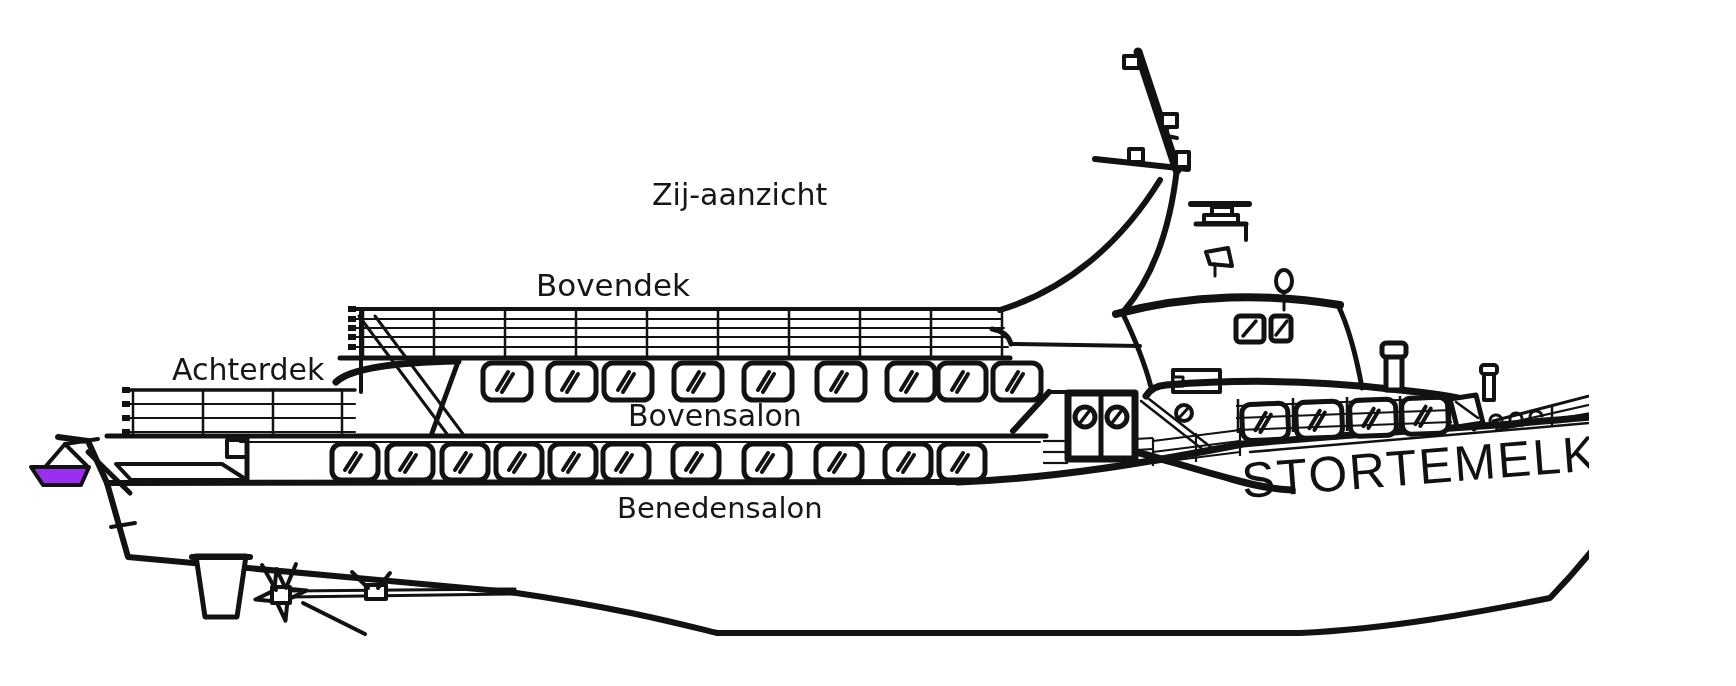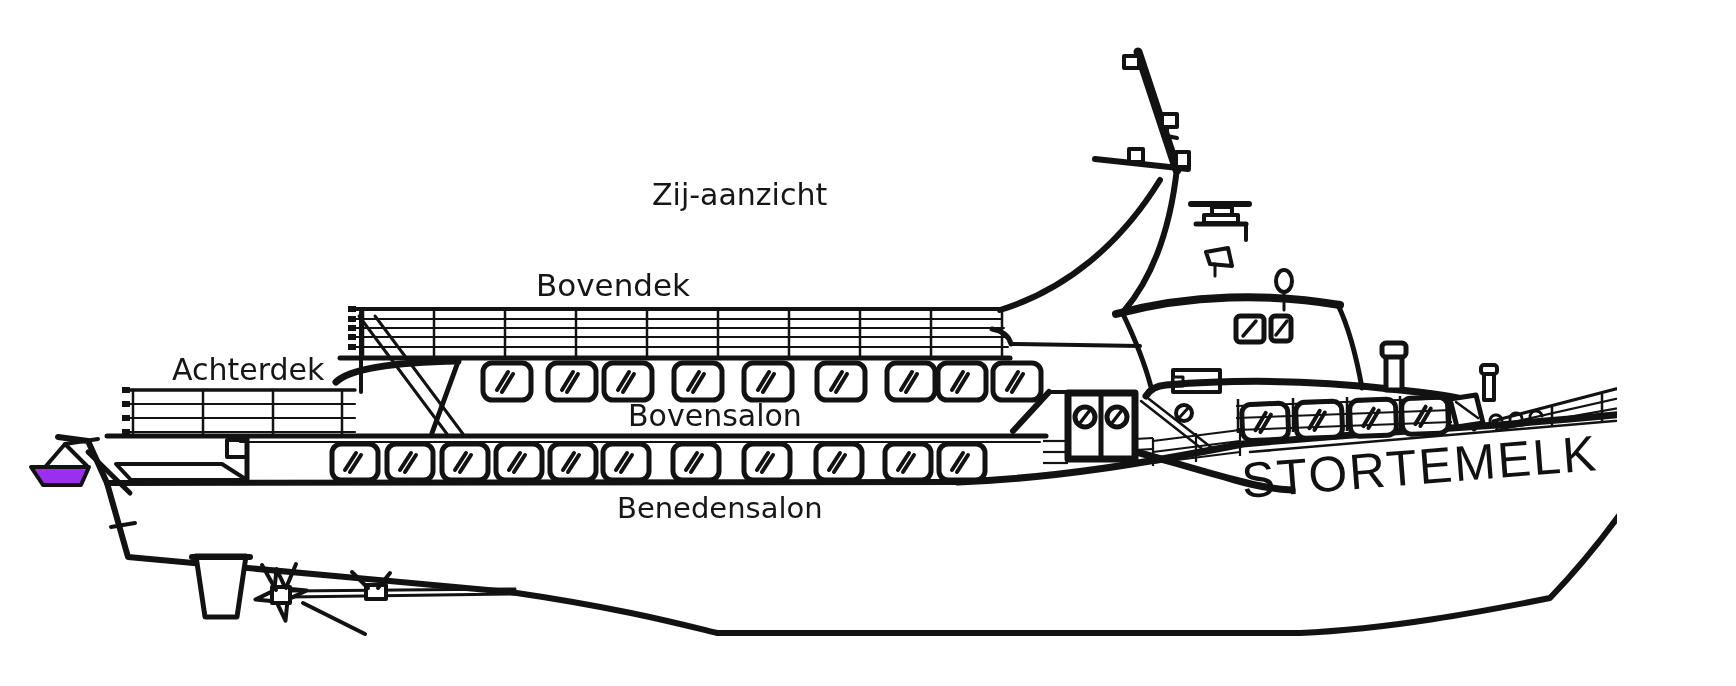--- a/index.html
+++ b/index.html
@@ -1,16 +1,16 @@
 <!DOCTYPE html>
 <html><head>
 <meta charset="utf-8">
 <style>
   html,body{margin:0;padding:0;background:#ffffff;}
-  .canvas{position:relative;width:1589px;height:686px;background:#ffffff;overflow:hidden;padding-left:28px;}
+  .canvas{position:relative;width:1589px;height:686px;background:#ffffff;overflow:hidden;}
   svg{position:absolute;left:0;top:0;}
   .lbl{font-family:"DejaVu Sans",sans-serif;fill:#161616;}
   .shipname{font-family:"Liberation Sans",sans-serif;fill:#111111;letter-spacing:2px;}
   .ln{stroke:#121212;fill:none;stroke-linecap:round;stroke-linejoin:round;}
   .fw{fill:#ffffff;stroke:#121212;stroke-linejoin:round;}
 </style>
 </head>
 <body>
 
 <div class="canvas">

